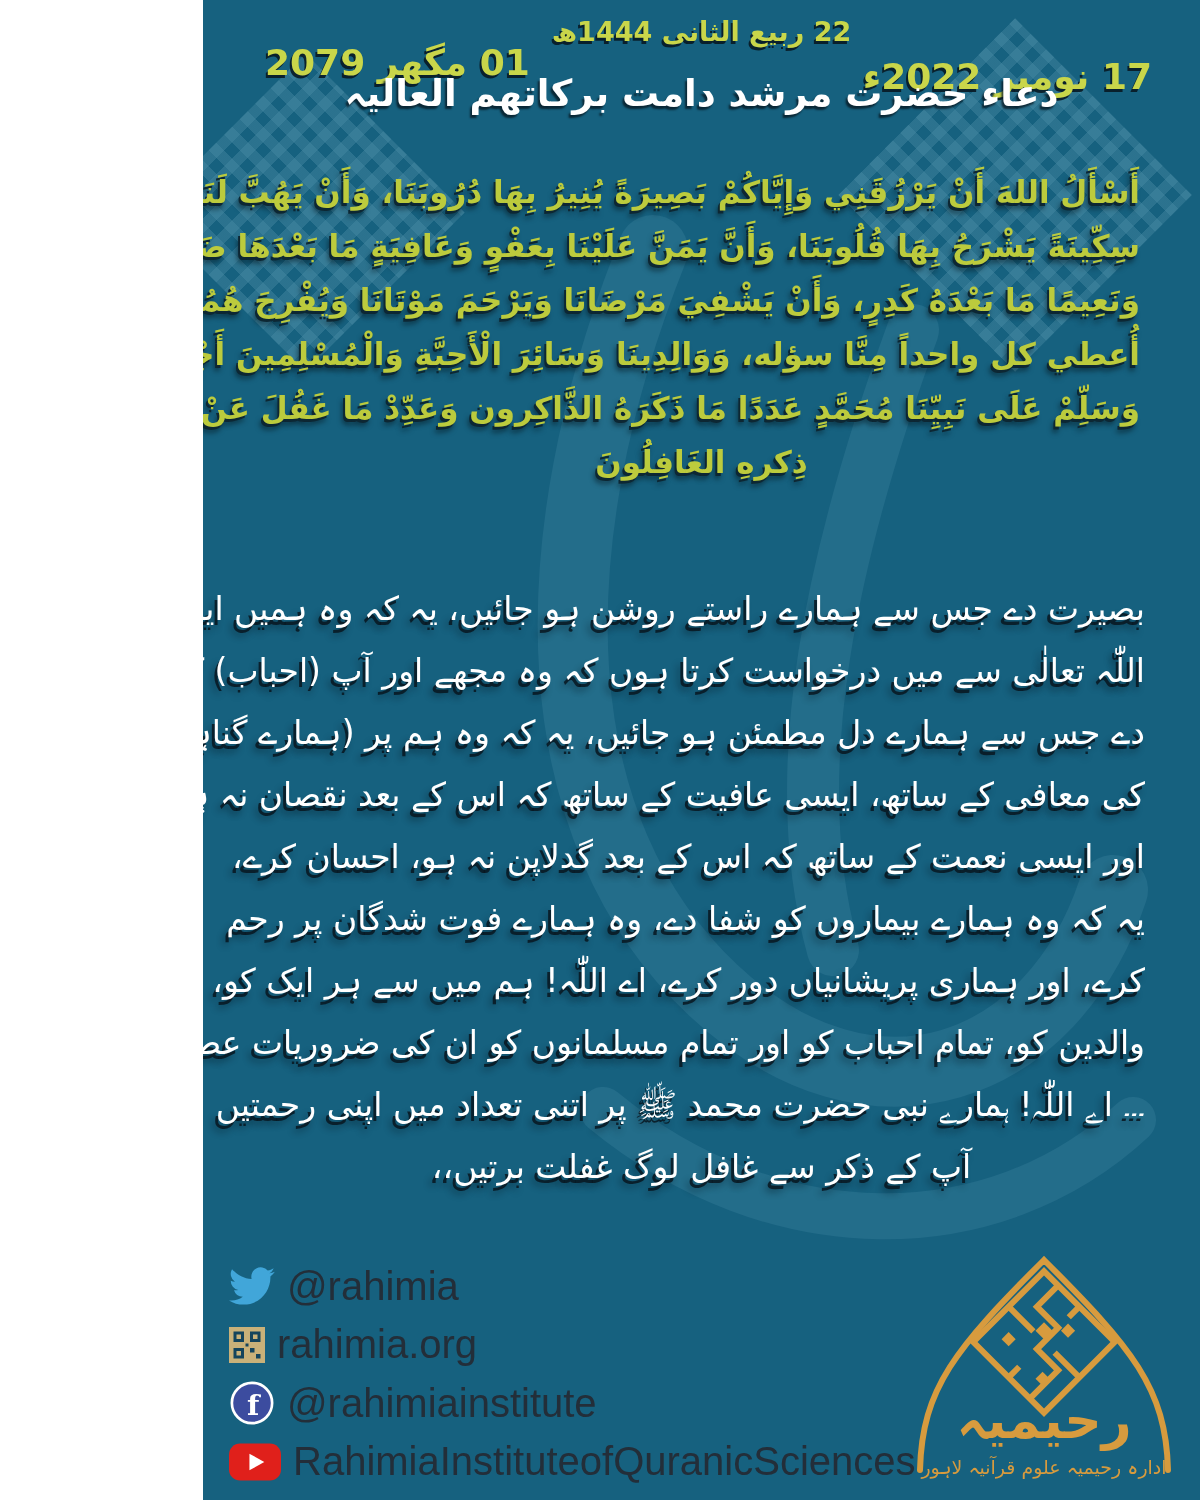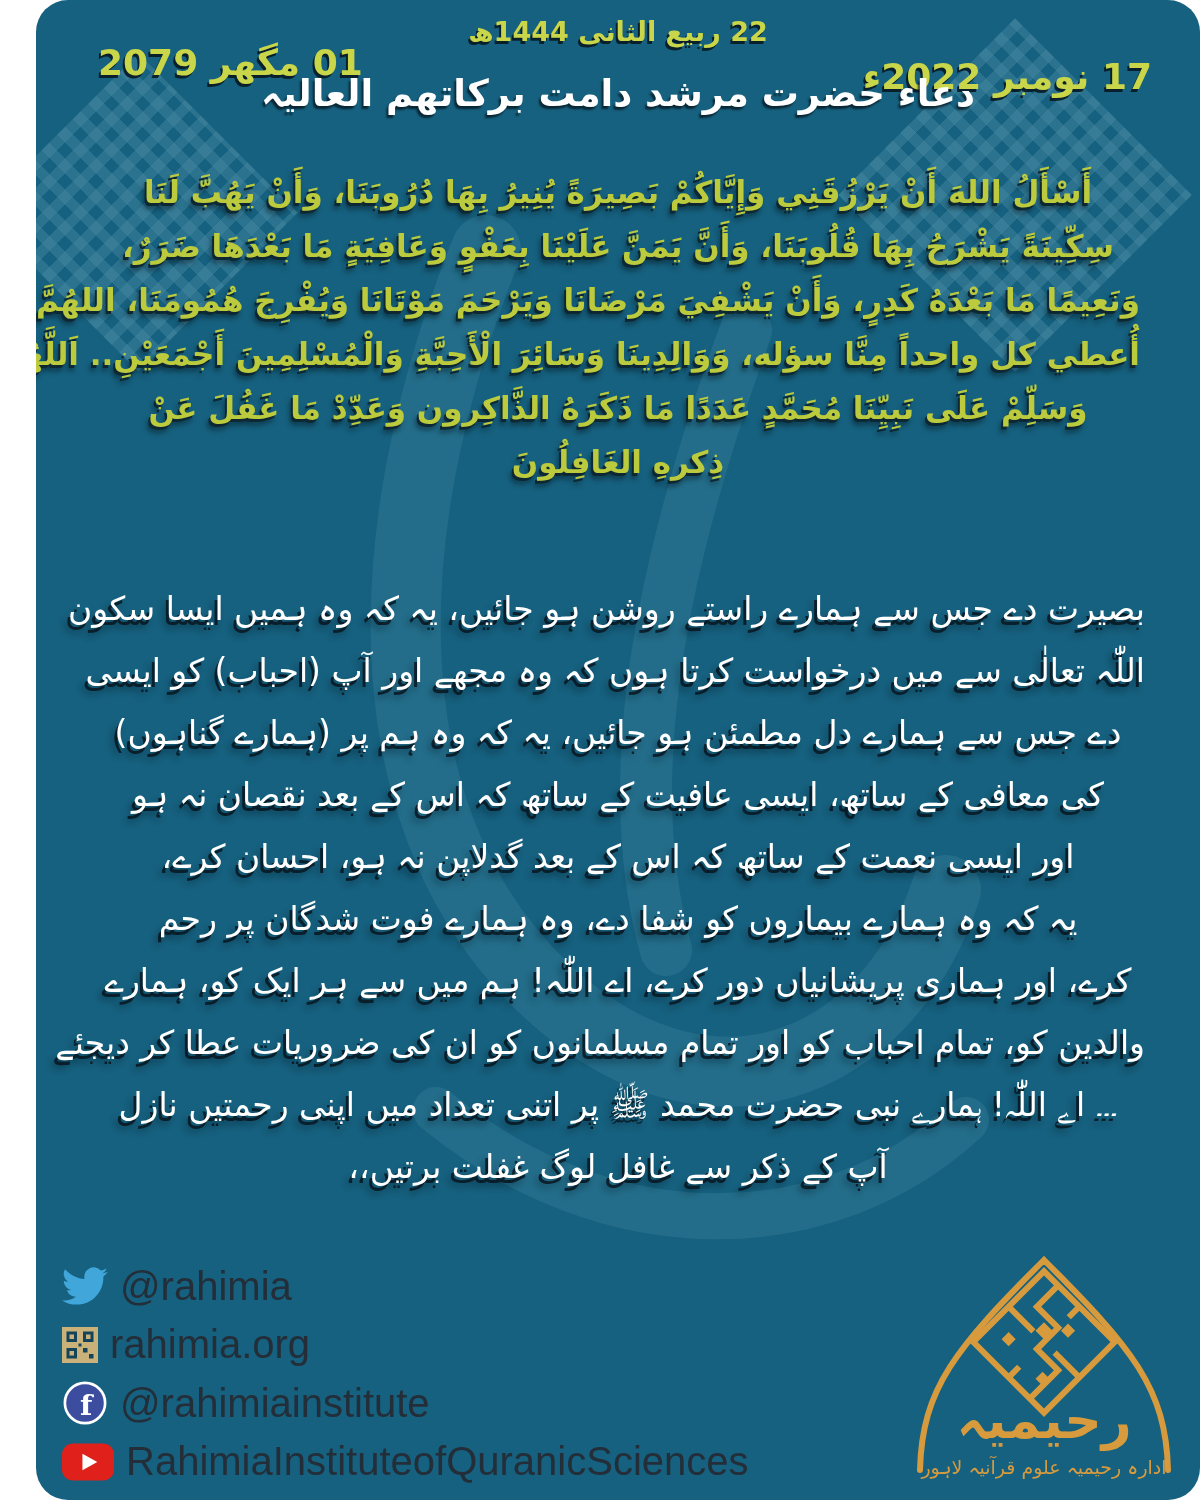--- a/index.html
+++ b/index.html
@@ -1,22 +1,21 @@
 <!DOCTYPE html>
 <html lang="ur" dir="rtl"><head>
 <meta charset="utf-8">
 <style>
   html,body{margin:0;padding:0;}
   .poster{
     position:relative;
-    width:1164px;height:1500px;
+    width:997px;height:1500px;
     background:#16617F;
     overflow:hidden;
     font-family:"DejaVu Sans", sans-serif;
-    border-radius:32px;
   }
   
   .corner-pattern{
     position:absolute;
     transform:rotate(45deg);
     background:
       repeating-linear-gradient(0deg, rgba(130,185,205,.45) 0 11px, transparent 11px 22px),
       repeating-linear-gradient(90deg, rgba(130,185,205,.45) 0 11px, transparent 11px 22px);
     opacity:.45;
     z-index:0;

